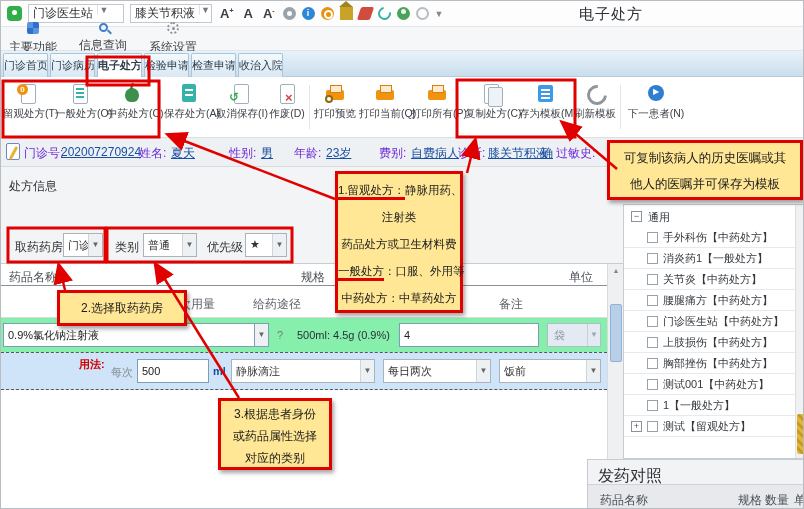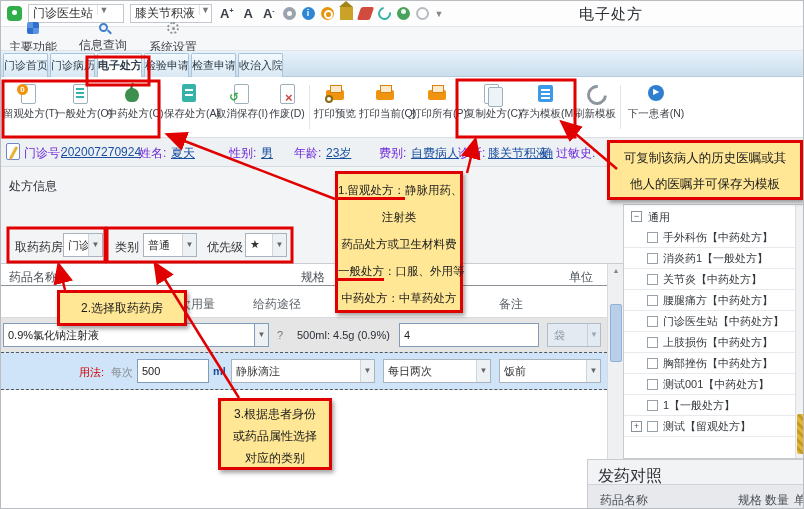--- a/index.html
+++ b/index.html
@@ -87,21 +87,21 @@
   .sel { position:absolute; top:4px; height:24px; background:#fff; border:1px solid #a9b3bc; display:flex; }
   .sel .sv { flex:1; padding:4px 3px 0 4px; font-size:11px; white-space:nowrap; overflow:hidden; }
   .sel .sc { width:14px; background:#eef1f4; border-left:1px solid #cfd5da; color:#666; font-size:8px; text-align:center; line-height:22px; }
 
   
   .grid { position:absolute; left:0; top:96px; width:622px; height:247px; background:#fff; border-top:1px solid #c9cdd1; }
   .ghead1 { position:absolute; left:0; top:0; width:606px; height:22px; border-bottom:1px solid #8b9097; }
   .ghead2 { position:absolute; left:0; top:22px; width:606px; height:32px; border-bottom:1px solid #d9dcdf; }
   .gh { position:absolute; font-size:12px; color:#4a5056; top:5px; white-space:nowrap; }
   .ghead2 .gh { top:10px; color:#5c6269; }
-  .drow { position:absolute; left:0; top:54px; width:606px; height:34px; background:#e5e5e5; }
+  .drow { position:absolute; left:0; top:54px; width:606px; height:34px; background:#86efac; }
   .urow { position:absolute; left:0; top:88px; width:606px; height:38px; background:#cfe4f8; border-top:1px dashed #555; border-bottom:1px dashed #555; }
   .cellinput { position:absolute; height:24px; background:#fff; border:1px solid #7f9db9; font-size:11px; padding:0 4px; font-family:inherit; color:#222; }
   .dd-suffix { position:absolute; width:14px; height:24px; background:#eef1f4; border:1px solid #7f9db9; border-left:none; color:#666; font-size:8px; text-align:center; line-height:22px; }
   .statictxt { position:absolute; font-size:11px; white-space:nowrap; }
   .unitsel { position:absolute; height:24px; background:#e3eaf1; border:1px solid #aebccb; color:#8a98a6; font-size:11px; display:flex; }
   .unitsel .sv { flex:1; padding:4px 0 0 6px; } .unitsel .sc { width:13px; color:#9aa8b5; font-size:8px; line-height:22px; text-align:center; border-left:1px solid #c5d0da; }
   .gscroll { position:absolute; right:0; top:0; width:16px; height:247px; background:#eef0f2; border-left:1px solid #d8dadd; }
   .gscroll .arr { position:absolute; left:0; width:16px; height:14px; color:#7d858d; font-size:7px; text-align:center; line-height:14px; }
   .gscroll .thumb { position:absolute; left:2px; top:40px; width:12px; height:58px; background:#b9cfe8; border:1px solid #8fb2d8; border-radius:2px; }
 
@@ -306,21 +306,21 @@
         <span class="statictxt" style="left:276px;top:11px;color:#777">?</span>
         <span class="statictxt" style="left:296px;top:11px;color:#2b3036">500ml: 4.5g (0.9%)</span>
         <input class="cellinput" style="left: 398px; top: 5px; width: 140px;" value="4">
         <div class="unitsel" style="left:546px;top:5px;width:54px">
           <span class="sv">袋</span>
           <span class="sc">▼</span>
         </div>
       </div>
 
       <div class="urow">
-        <span class="statictxt" style="left:78px;top:12px;color:#d00000;font-weight:normal">用法:</span>
+        <span class="statictxt" style="left:78px;top:4px;color:#d00000;font-weight:bold">用法:</span>
         <span class="statictxt" style="left:110px;top:12px;color:#8a9097">每次</span>
         <input class="cellinput" style="left: 136px; top: 6px; width: 72px;" value="500">
         <span class="statictxt" style="left:212px;top:12px;color:#1a4fa0;font-weight:bold">ml</span>
         <div class="sel" style="left:230px;top:6px;width:144px">
           <span class="sv">静脉滴注</span>
           <span class="sc">▼</span>
         </div>
         <div class="sel" style="left:382px;top:6px;width:108px">
           <span class="sv">每日两次</span>
           <span class="sc">▼</span>

